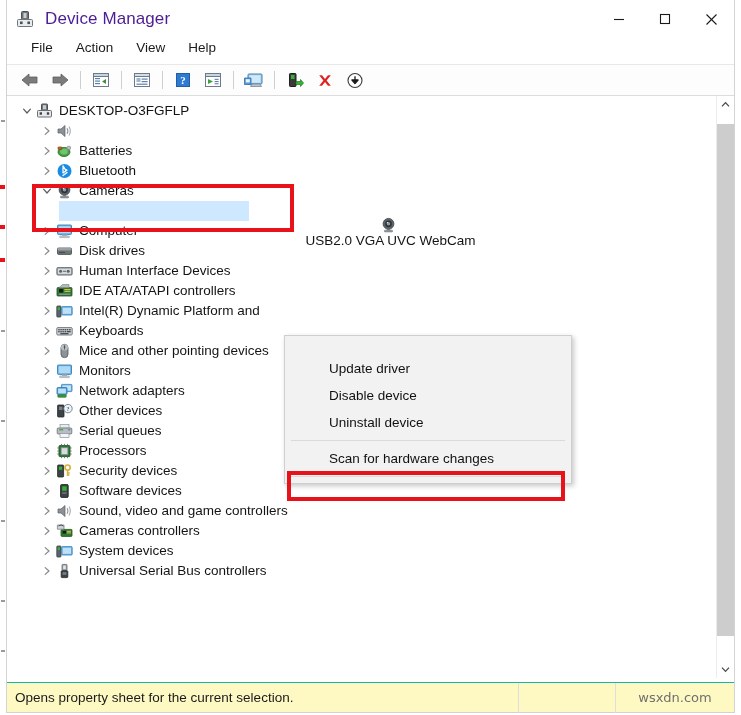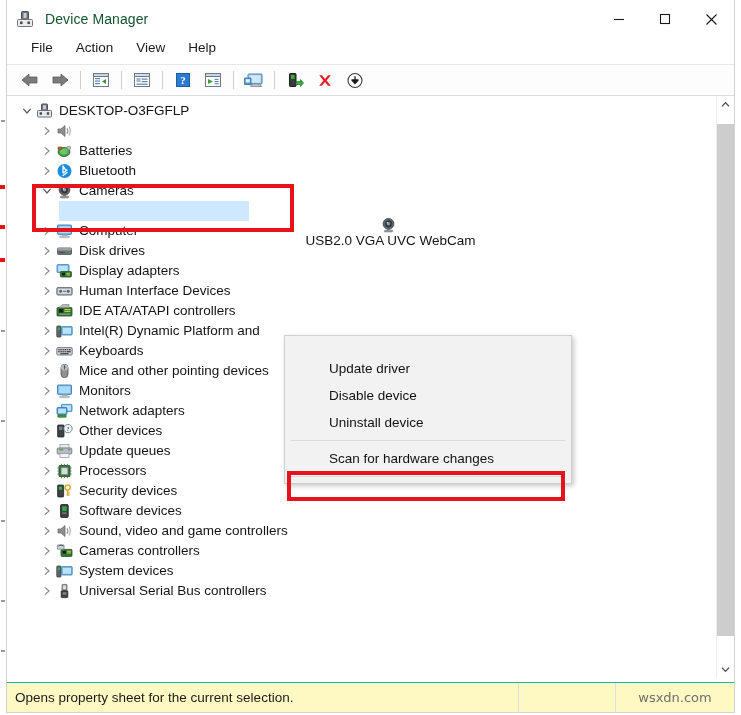--- a/index.html
+++ b/index.html
@@ -24,21 +24,21 @@
     position:relative;
     height:38px;
     background:#ffffff;
     display:flex;align-items:center;
   }
   .title-icon{
     width:20px;height:20px;margin-left:8px;margin-right:10px;
     position:relative;flex:none;
   }
   .title-text{
-    font-size:14px;color:#14532d;
+    font-size:17px;color:#4c1d95;
     letter-spacing:.1px;
     white-space:nowrap;
   }
   .winbtns{position:absolute;right:0;top:0;height:38px;display:flex;}
   .winbtn{
     width:46px;height:38px;display:flex;align-items:center;justify-content:center;
     font-size:14px;color:#222;background:transparent;border:none;
   }
   .winbtn svg{display:block;}
   
@@ -426,36 +426,20 @@
             </svg></span>
           <span class="label">Disk drives</span>
         </div>
         <div class="row depth1">
           <span class="twisty">
             <svg width="10" height="10" viewBox="0 0 10 10">
               <path d="M3.2 1.6 L7 5 L3.2 8.4" fill="none" stroke="#8a8a8a" stroke-width="1.25" stroke-linecap="round" stroke-linejoin="round"></path>
             </svg>
           </span>
           <span class="ticon"><svg width="17" height="16" viewBox="0 0 17 16">
-              <rect x="1" y="1.6" width="12" height="8" rx="0.8" fill="#6ab4e8" stroke="#3b7fb5" stroke-width="0.8"></rect>
-              <rect x="2.2" y="2.7" width="9.6" height="5.8" fill="#bfe1f7"></rect>
-              <rect x="4.4" y="8.6" width="11" height="5.4" rx="0.7" fill="#2f7a34" stroke="#1c5420" stroke-width="0.8"></rect>
-              <rect x="6" y="9.8" width="3" height="2.6" fill="#1b1b1b"></rect>
-              <rect x="10.4" y="9.8" width="3.4" height="1" fill="#d8c24a"></rect>
-              <rect x="10.4" y="11.4" width="3.4" height="1" fill="#d8c24a"></rect>
-            </svg></span>
-          <span class="label">Display adapters</span>
-        </div>
-        <div class="row depth1">
-          <span class="twisty">
-            <svg width="10" height="10" viewBox="0 0 10 10">
-              <path d="M3.2 1.6 L7 5 L3.2 8.4" fill="none" stroke="#8a8a8a" stroke-width="1.25" stroke-linecap="round" stroke-linejoin="round"></path>
-            </svg>
-          </span>
-          <span class="ticon"><svg width="17" height="16" viewBox="0 0 17 16">
               <rect x="0.8" y="4.5" width="15.4" height="7.6" rx="1.2" fill="#9aa0a6" stroke="#62676c" stroke-width="0.8"></rect>
               <rect x="2" y="5.7" width="13" height="5.2" fill="#d6dbdf"></rect>
               <circle cx="4.6" cy="8.3" r="1.5" fill="#5d6368"></circle>
               <circle cx="12.2" cy="8.3" r="1.5" fill="#5d6368"></circle>
               <rect x="7" y="7.7" width="3" height="1.3" fill="#7a8085"></rect>
             </svg></span>
           <span class="label">Human Interface Devices</span>
         </div>
         <div class="row depth1">
           <span class="twisty">
@@ -575,21 +559,21 @@
               <path d="M3.2 1.6 L7 5 L3.2 8.4" fill="none" stroke="#8a8a8a" stroke-width="1.25" stroke-linecap="round" stroke-linejoin="round"></path>
             </svg>
           </span>
           <span class="ticon"><svg width="17" height="16" viewBox="0 0 17 16">
               <rect x="4" y="1.6" width="9" height="3.6" fill="#e8ecef" stroke="#8d9399" stroke-width="0.7"></rect>
               <rect x="1.2" y="5" width="14.6" height="6" rx="1" fill="#b7bdc2" stroke="#6b7075" stroke-width="0.8"></rect>
               <rect x="3.2" y="6.2" width="4" height="1.2" fill="#3f9f3f"></rect>
               <rect x="12" y="6.2" width="2.2" height="1.2" fill="#5a82b0"></rect>
               <rect x="4" y="10.4" width="9" height="4" fill="#f2f5f7" stroke="#8d9399" stroke-width="0.7"></rect>
             </svg></span>
-          <span class="label">Update queues</span>
+          <span class="label">Serial queues</span>
         </div>
         <div class="row depth1">
           <span class="twisty">
             <svg width="10" height="10" viewBox="0 0 10 10">
               <path d="M3.2 1.6 L7 5 L3.2 8.4" fill="none" stroke="#8a8a8a" stroke-width="1.25" stroke-linecap="round" stroke-linejoin="round"></path>
             </svg>
           </span>
           <span class="ticon"><svg width="17" height="16" viewBox="0 0 17 16">
               <rect x="3" y="2.6" width="11" height="11" rx="0.8" fill="#2f7a34" stroke="#1c5420" stroke-width="0.9"></rect>
               <rect x="5.2" y="4.8" width="6.6" height="6.6" fill="#d6dbdf" stroke="#8d9399" stroke-width="0.7"></rect>

